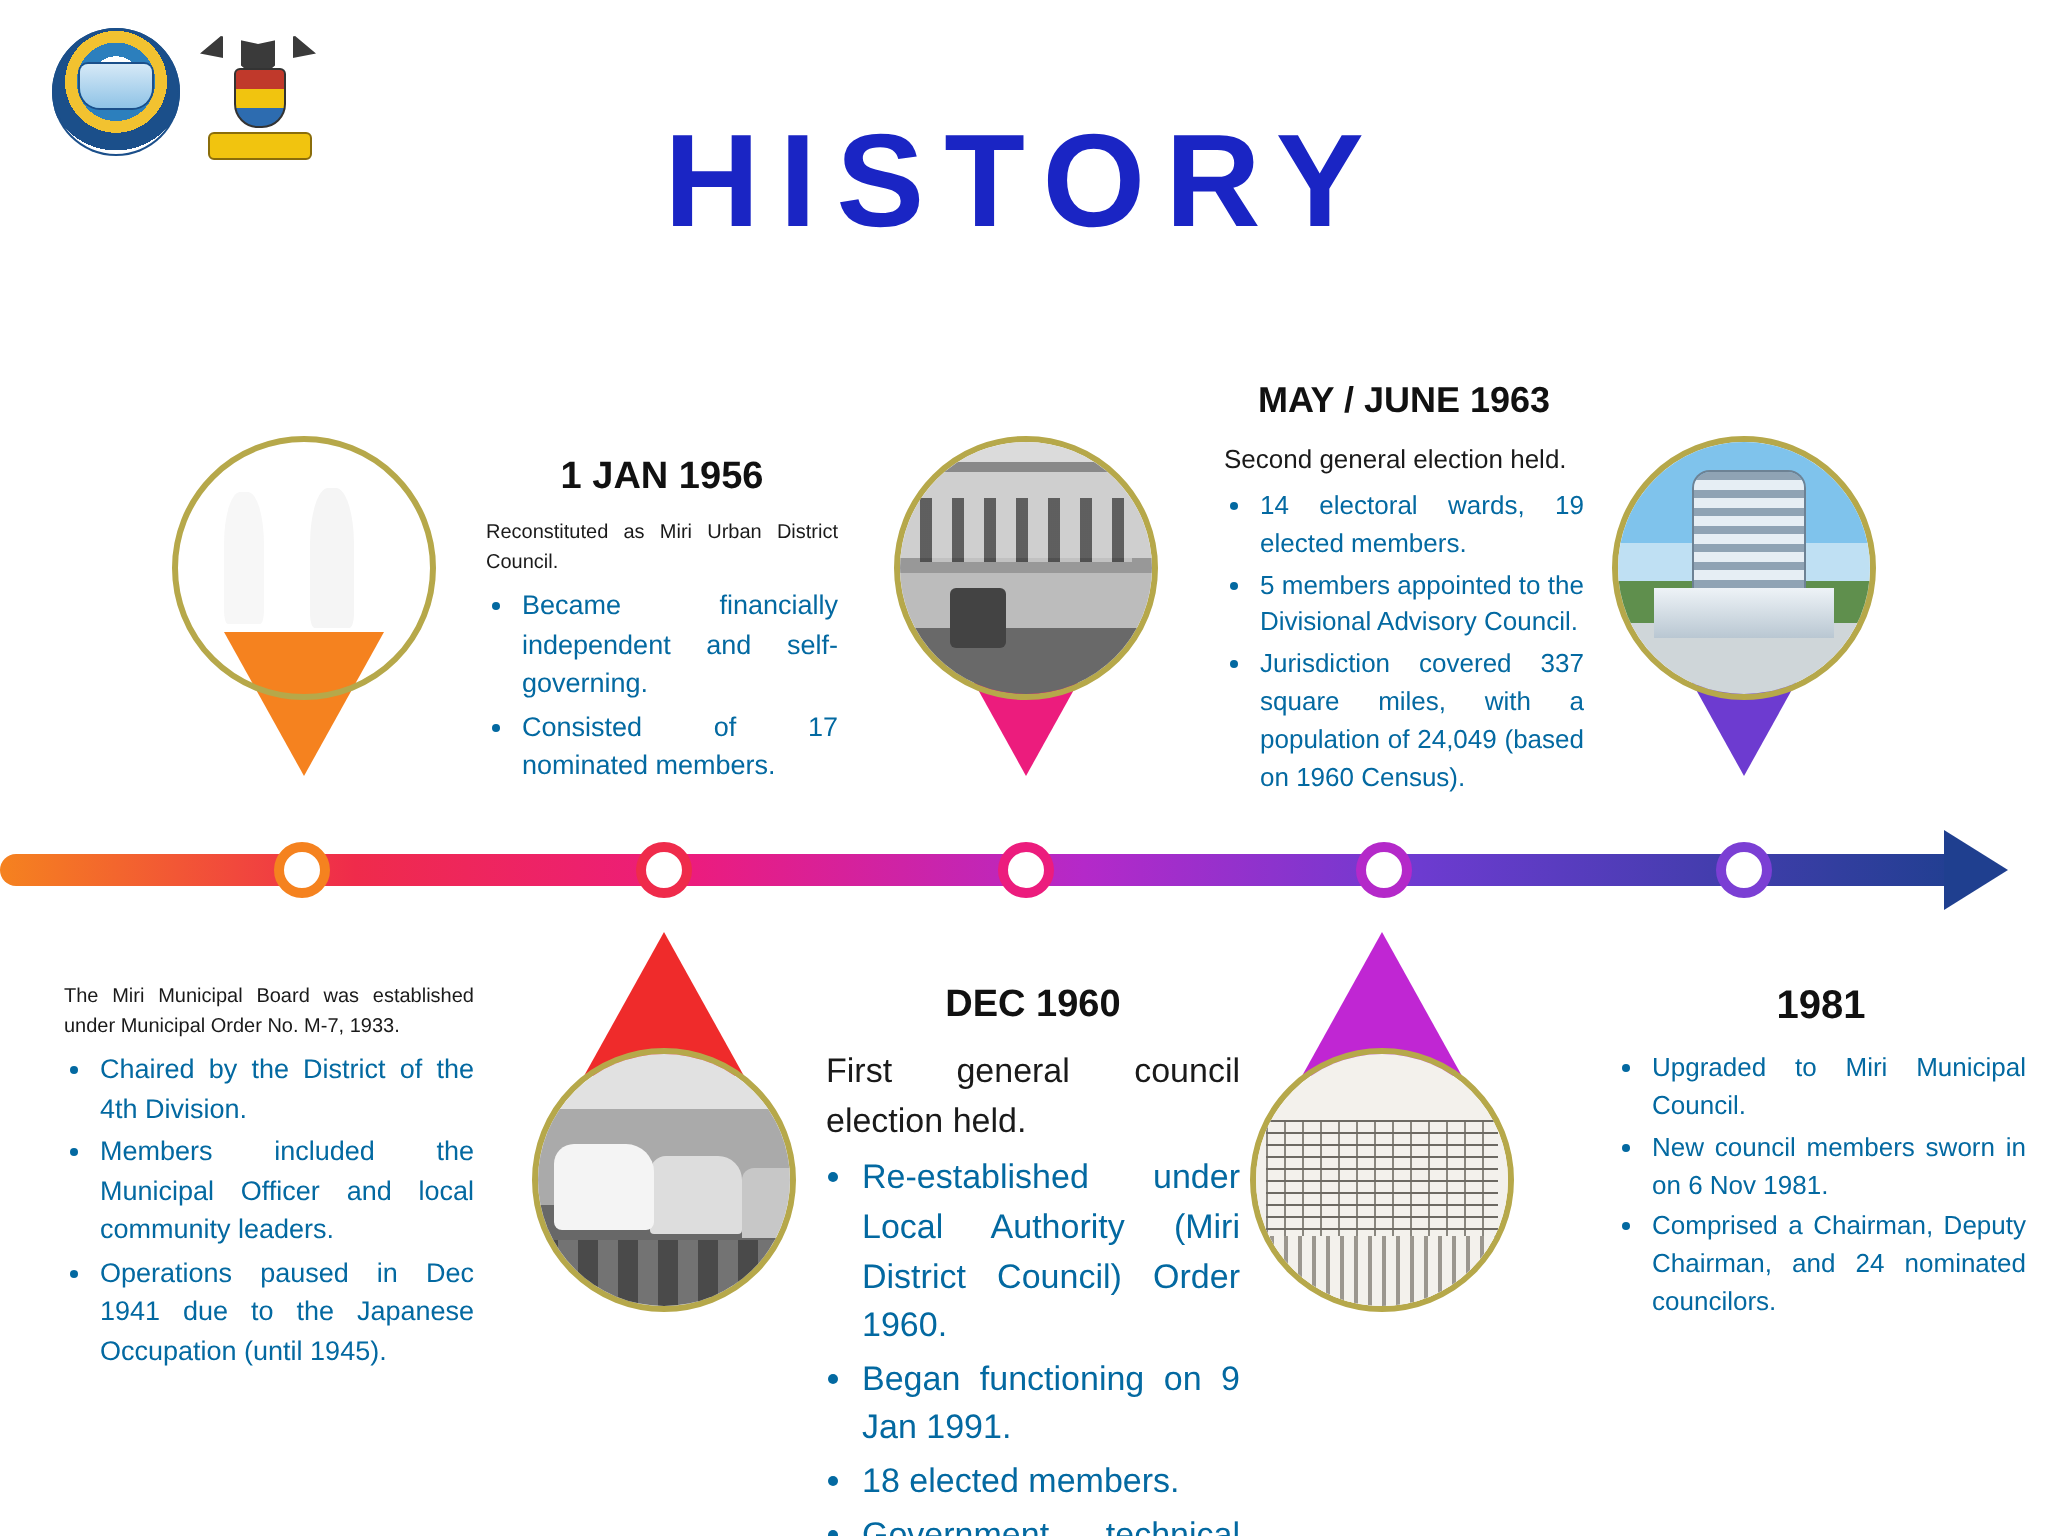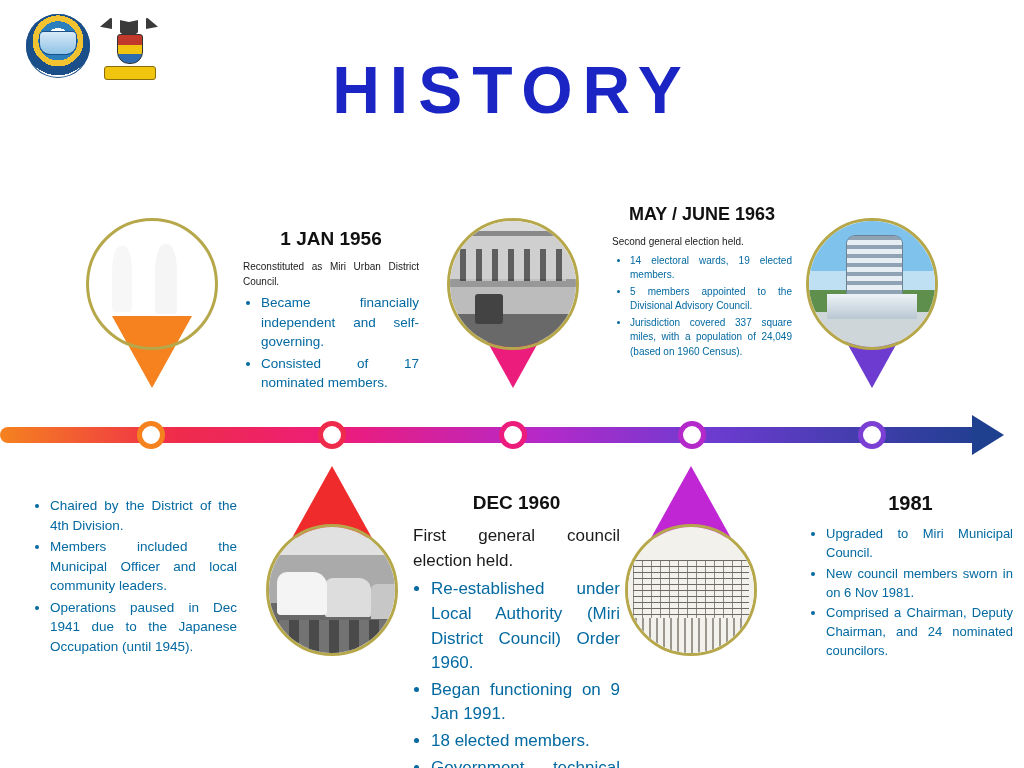--- a/index.html
+++ b/index.html
@@ -277,22 +277,22 @@
     font-size: 13.5px;
     line-height: 1.45;
     color: #0369a1;
     text-align: justify;
     margin-bottom: 2px;
   }
 
   .b-1956 { left: 243px; top: 228px; width: 176px; }
   .b-1956 h3 { text-align: center; }
   .b-1963 { left: 612px; top: 190px; width: 180px; }
-  .b-1963 h3 { text-align: center; font-size: 18px; margin-top: 14px; }
-  .b-1963 p, .b-1963 li { font-size: 10px; }
+  .b-1963 h3 { text-align: center; font-size: 18px; }
+  .b-1963 p, .b-1963 li { font-size: 13px; }
   .b-1933 { left: 32px; top: 492px; width: 205px; }
   .b-1933 h3 { text-align: center; font-size: 20px; }
   .b-1960 { left: 413px; top: 492px; width: 207px; }
   .b-1960 h3 { text-align: center; font-size: 19px; }
   .b-1960 p, .b-1960 li { font-size: 17px; }
   .b-1981 { left: 808px; top: 492px; width: 205px; }
   .b-1981 h3 { text-align: center; font-size: 20px; }
   .b-1981 p, .b-1981 li { font-size: 13px; }
 </style>
 </head>
@@ -365,20 +365,21 @@
   <h3>MAY / JUNE 1963</h3>
   <p>Second general election held.</p>
   <ul>
     <li>14 electoral wards, 19 elected members.</li>
     <li>5 members appointed to the Divisional Advisory Council.</li>
     <li>Jurisdiction covered 337 square miles, with a population of 24,049 (based on 1960 Census).</li>
   </ul>
 </div>
 
 <div class="block b-1933">
+  <p>The Miri Municipal Board was established under Municipal Order No. M-7, 1933.</p>
   <ul>
     <li>Chaired by the District of the 4th Division.</li>
     <li>Members included the Municipal Officer and local community leaders.</li>
     <li>Operations paused in Dec 1941 due to the Japanese Occupation (until 1945).</li>
   </ul>
 </div>
 
 <div class="block b-1960">
   <h3>DEC 1960</h3>
   <p>First general council election held.</p>

